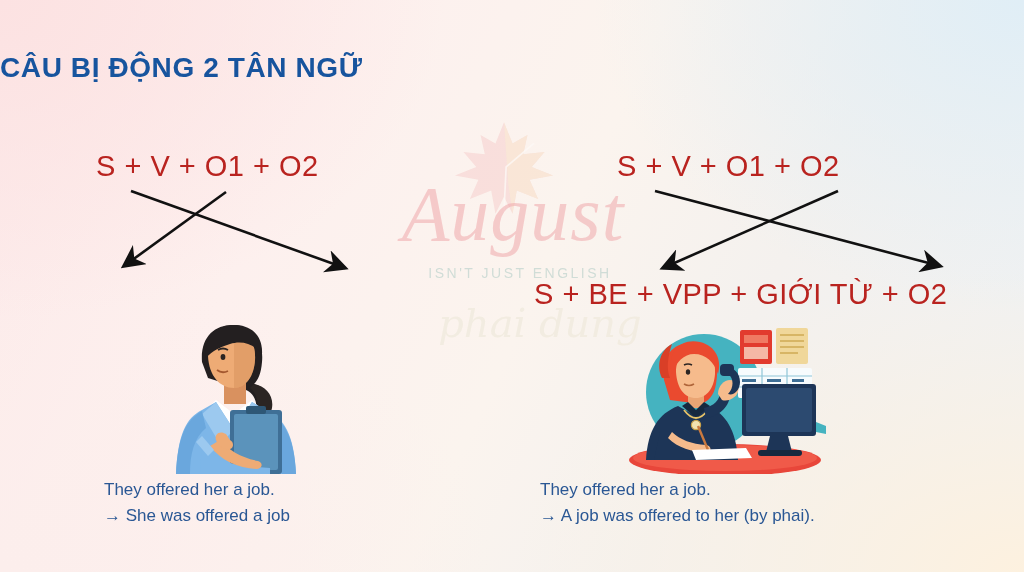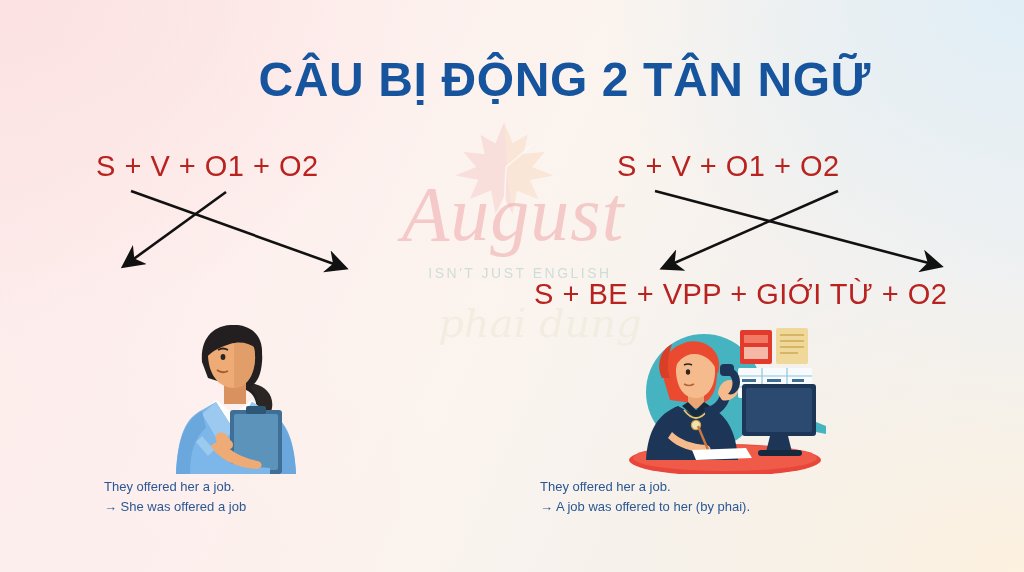--- a/index.html
+++ b/index.html
@@ -73,22 +73,22 @@
     color: #f2ece0;
     opacity: 0.9;
   }
 
   
   .title {
     position: absolute;
     left: 0;
     top: 52px;
     width: 871px;
-    text-align: right;
-    font-size: 48px;
+    text-align: left;
+    font-size: 28px;
     font-weight: bold;
     letter-spacing: 0.6px;
     color: #17549e;
     white-space: nowrap;
   }
 
   
   .formula {
     position: absolute;
     font-size: 29px;
@@ -105,21 +105,21 @@
   
   .arrows { position: absolute; left: 0; top: 0; width: 1024px; height: 572px; }
 
   
   .illus-left  { position: absolute; left: 150px; top: 318px; width: 170px; height: 156px; }
   .illus-right { position: absolute; left: 620px; top: 322px; width: 210px; height: 152px; }
 
   
   .caption {
     position: absolute;
-    font-size: 13px;
+    font-size: 17px;
     color: #2a5794;
     line-height: 1.55;
     white-space: nowrap;
   }
   .caption .l2 { display: block; }
   .cap-left  { left: 104px; top: 477px; }
   .cap-right { left: 540px; top: 477px; }
 </style>
 </head>
 <body>

